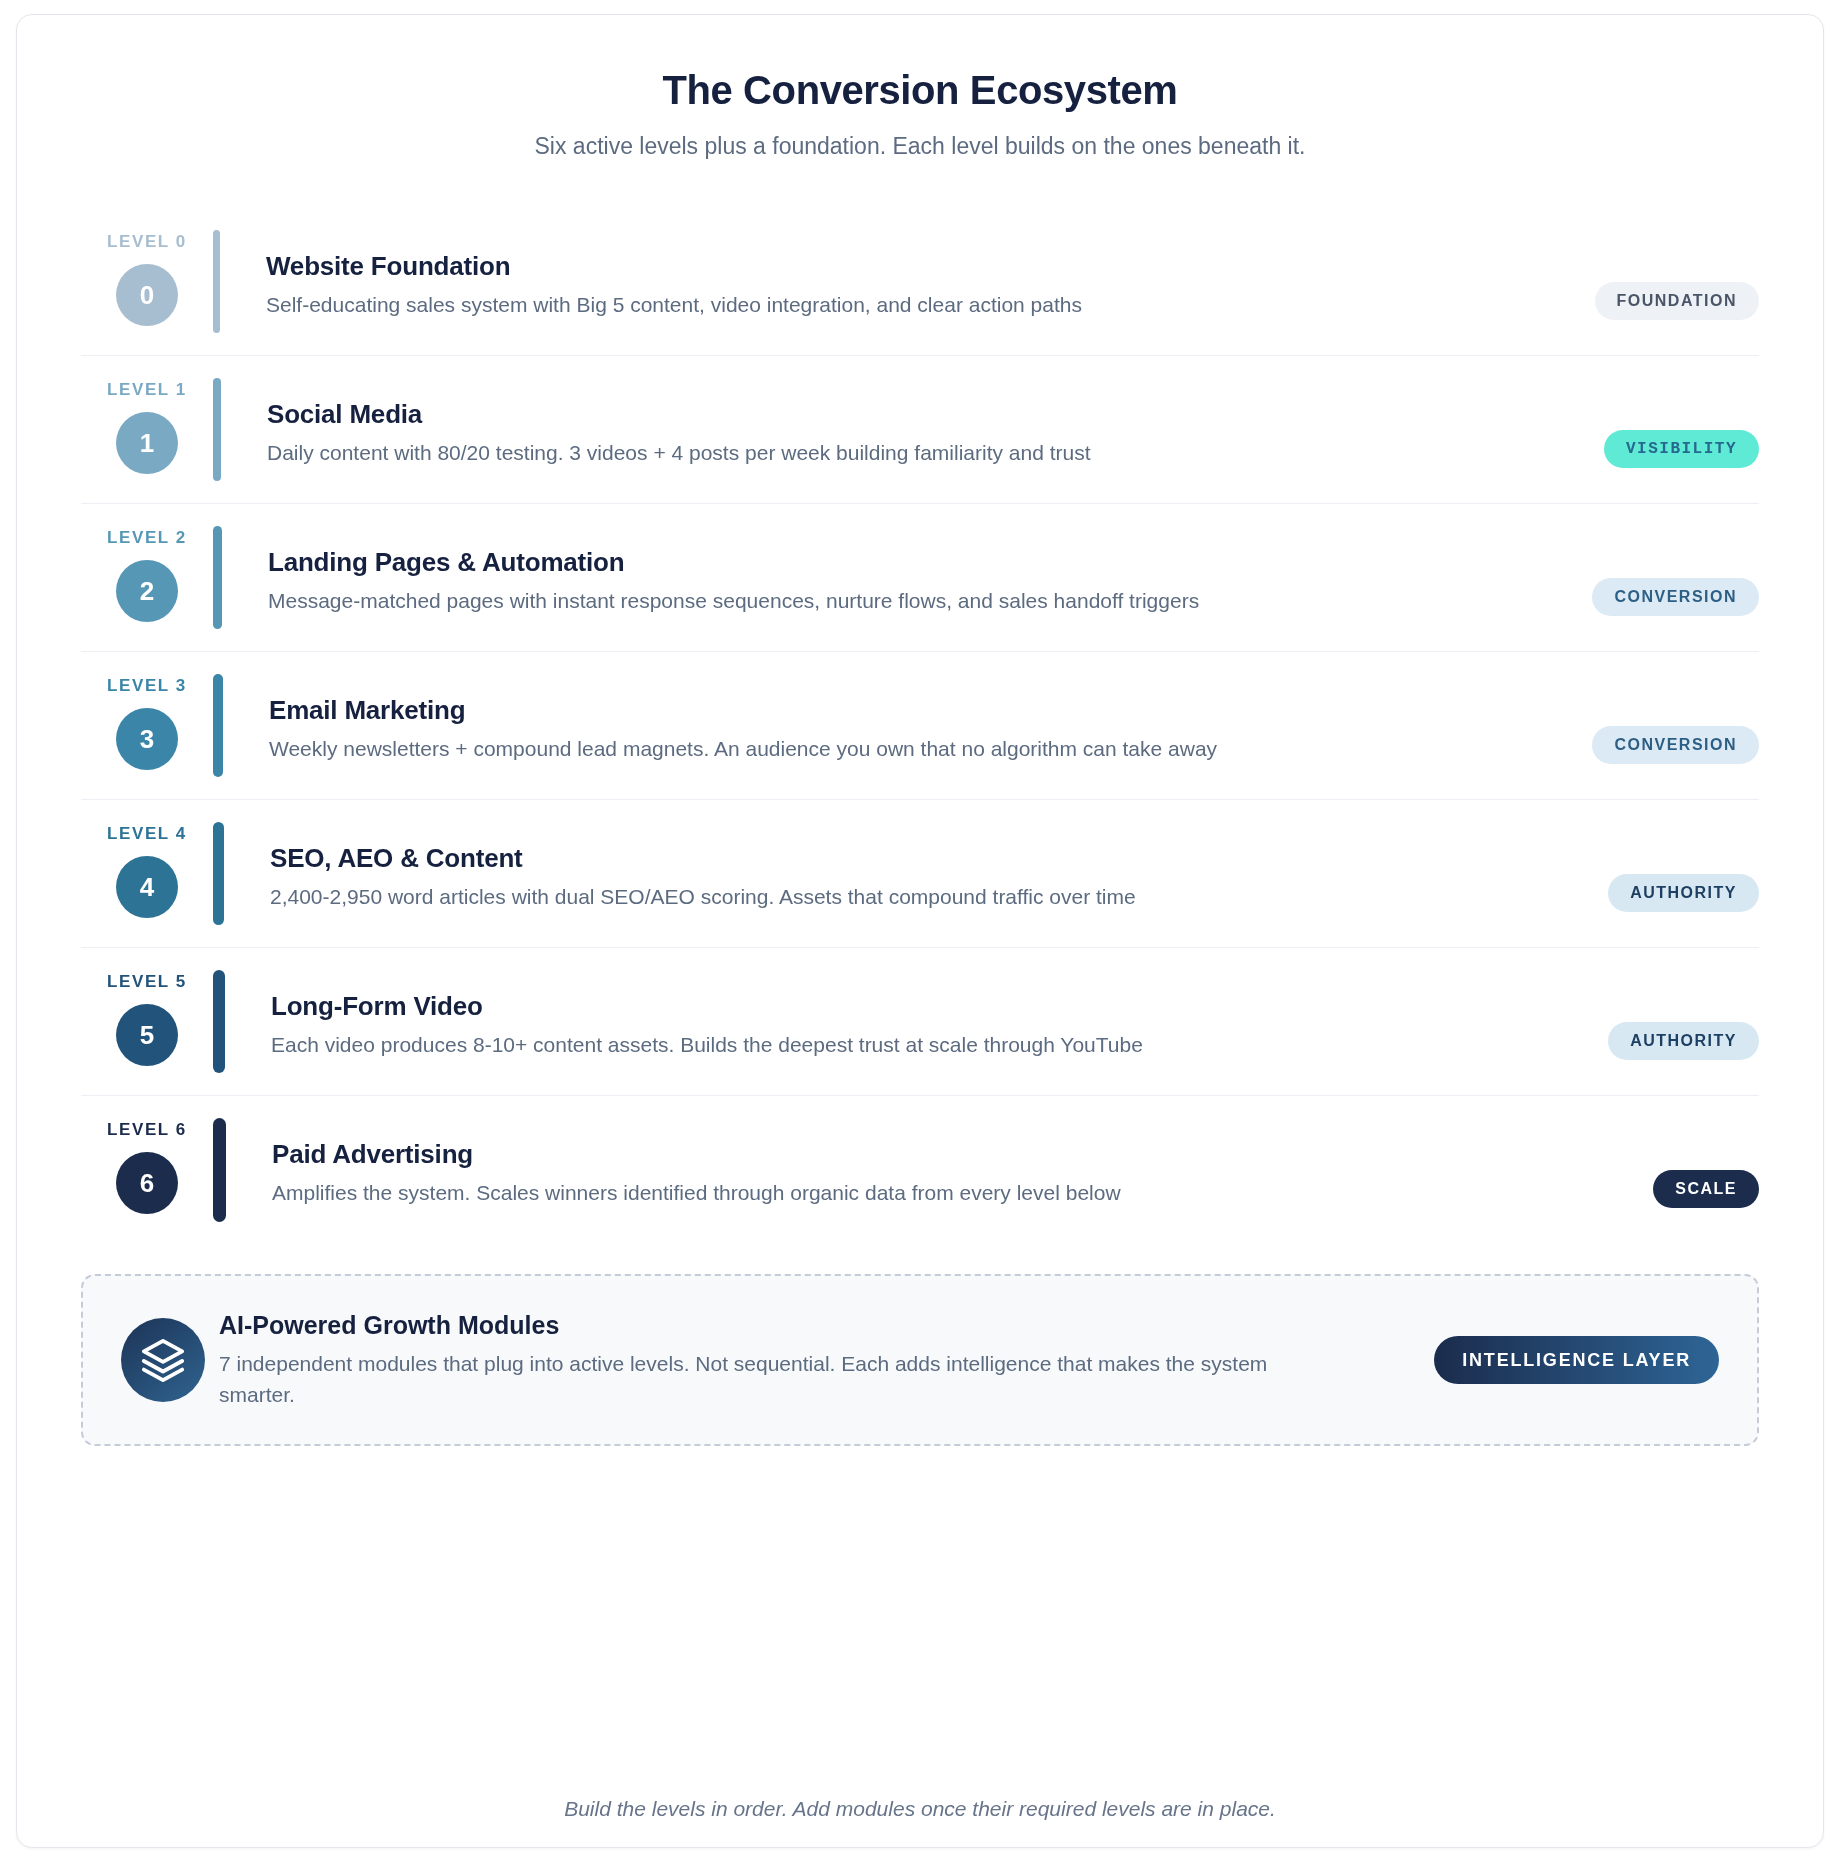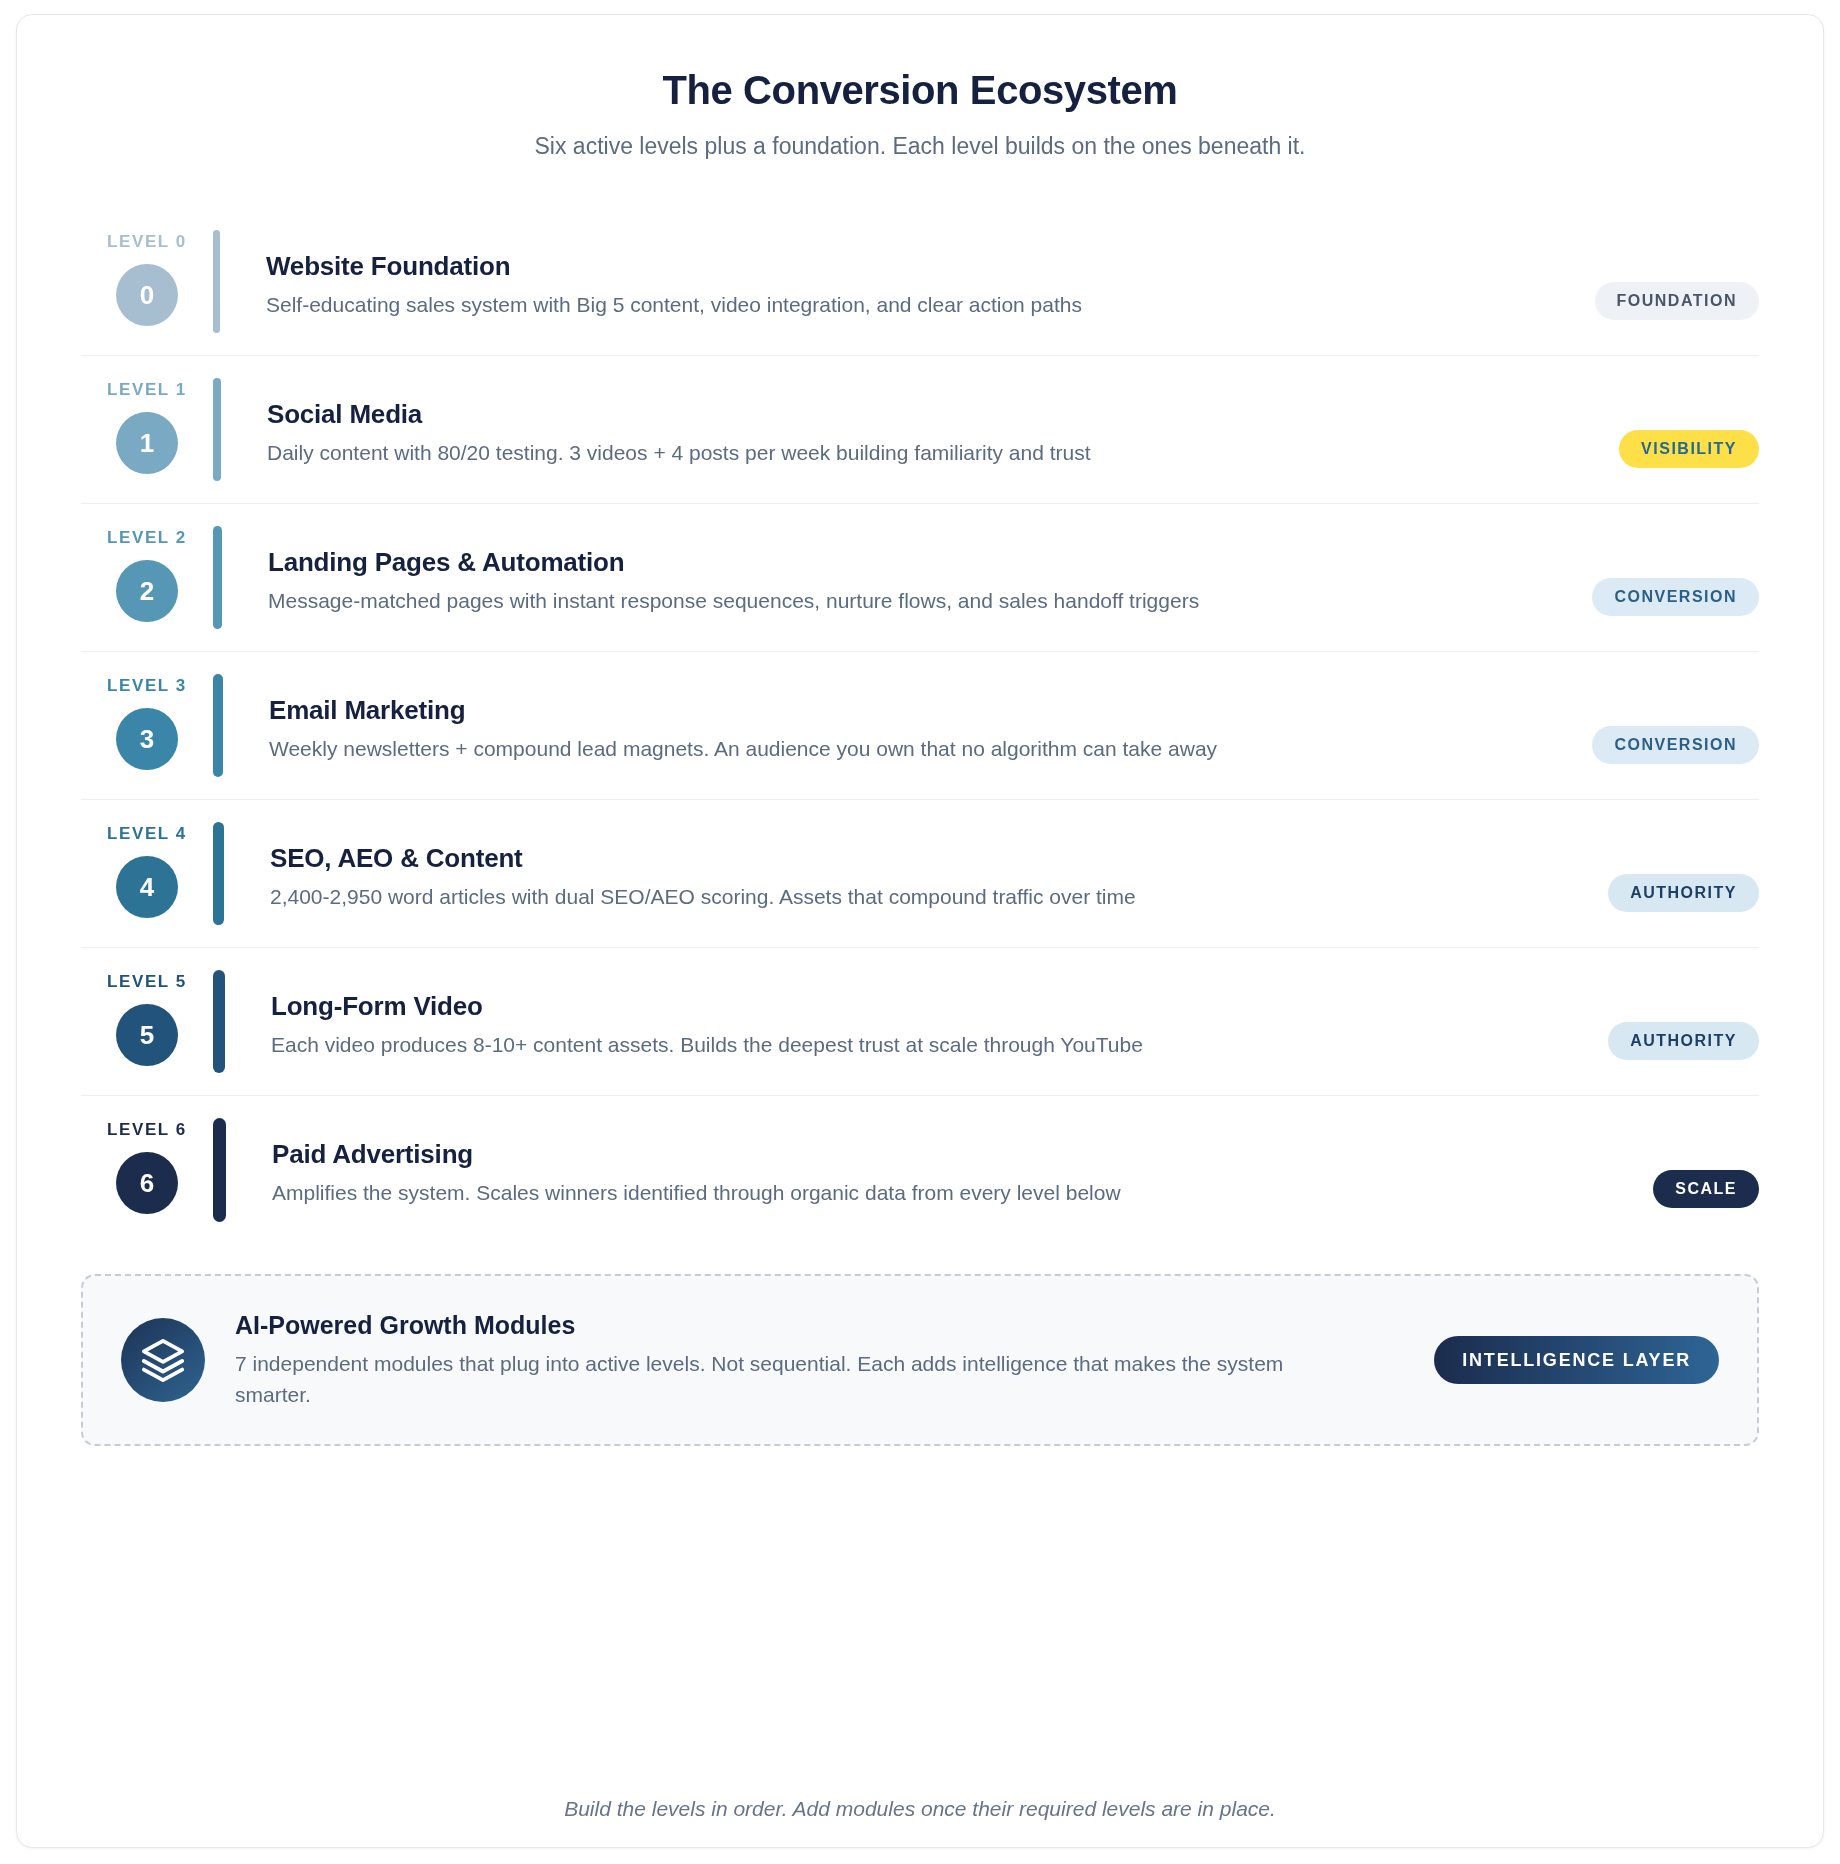--- a/index.html
+++ b/index.html
@@ -143,21 +143,21 @@
 
   
   .modules-panel {
     margin-top: 30px;
     border: 2px dashed #c5ccd8;
     border-radius: 14px;
     background: #f7f9fb;
     padding: 34px 38px;
     display: flex;
     align-items: center;
-    gap: 30px;
+    gap: 14px;
   }
 
   .modules-icon {
     flex: 0 0 auto;
     width: 84px;
     height: 84px;
     border-radius: 50%;
     background: linear-gradient(140deg, #1d3356 0%, #2f6490 100%);
     display: flex;
     align-items: center;
@@ -236,21 +236,21 @@
           <div class="level-left">
             <div class="level-tag" style="color: rgb(122, 169, 196);">LEVEL 1</div>
             <div class="level-circle" style="background: rgb(122, 169, 196);">1</div>
           </div>
           <div class="accent-bar" style="background: rgb(122, 169, 196); width: 8px;"></div>
           <div class="level-body">
             <div class="level-name">Social Media</div>
             <div class="level-desc">Daily content with 80/20 testing. 3 videos + 4 posts per week building familiarity and trust</div>
           </div>
           <div class="level-badge-wrap">
-            <span class="badge" style="background: #fde047; color: rgb(38, 104, 143);">VISIBILITY</span>
+            <span class="badge" style="background: #5eead4; color: rgb(38, 104, 143); font-family: Liberation Mono, monospace;">VISIBILITY</span>
           </div>
         </div>
         <div class="level-row">
           <div class="level-left">
             <div class="level-tag" style="color: rgb(86, 151, 181);">LEVEL 2</div>
             <div class="level-circle" style="background: rgb(86, 151, 181);">2</div>
           </div>
           <div class="accent-bar" style="background: rgb(86, 151, 181); width: 9px;"></div>
           <div class="level-body">
             <div class="level-name">Landing Pages &amp; Automation</div>

